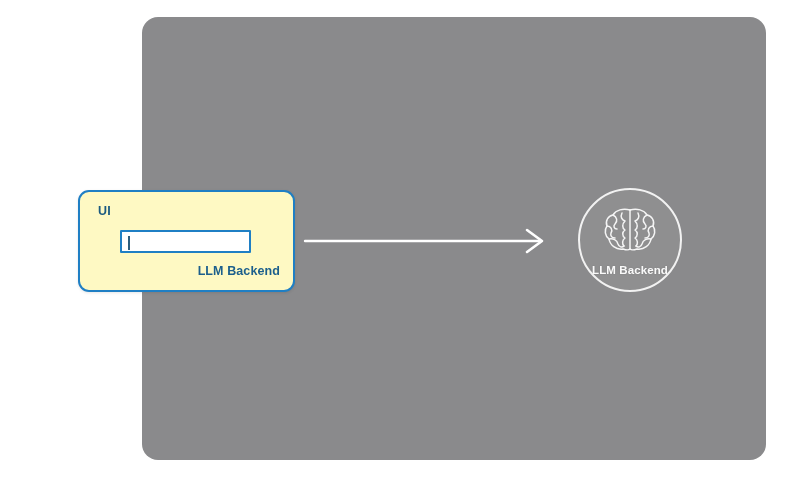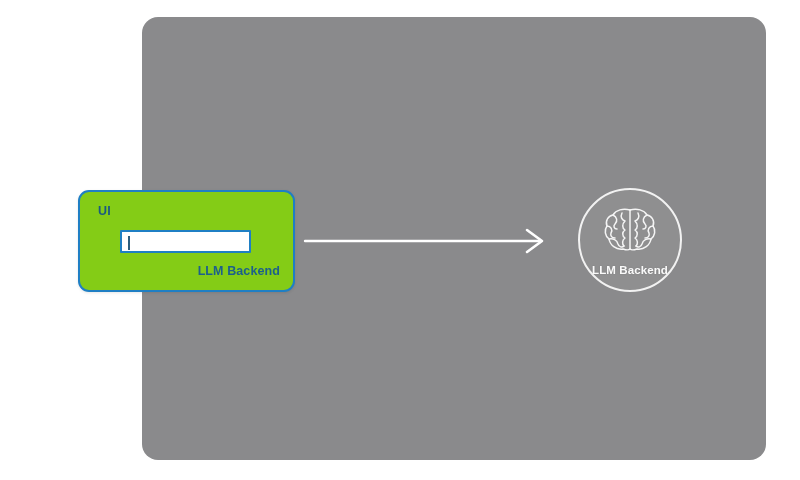--- a/index.html
+++ b/index.html
@@ -32,21 +32,21 @@
     border-radius: 16px;
   }
 
   
   #ui-card {
     position: absolute;
     left: 78px;
     top: 190px;
     width: 217px;
     height: 102px;
-    background: #84cc16;
+    background: #fef9c3;
     border: 2.5px solid #1f7fc4;
     border-radius: 11px;
     box-sizing: border-box;
     box-shadow: 0 1px 3px rgba(0,0,0,0.10);
   }
 
   #ui-card-title {
     position: absolute;
     left: 18px;
     top: 12px;

